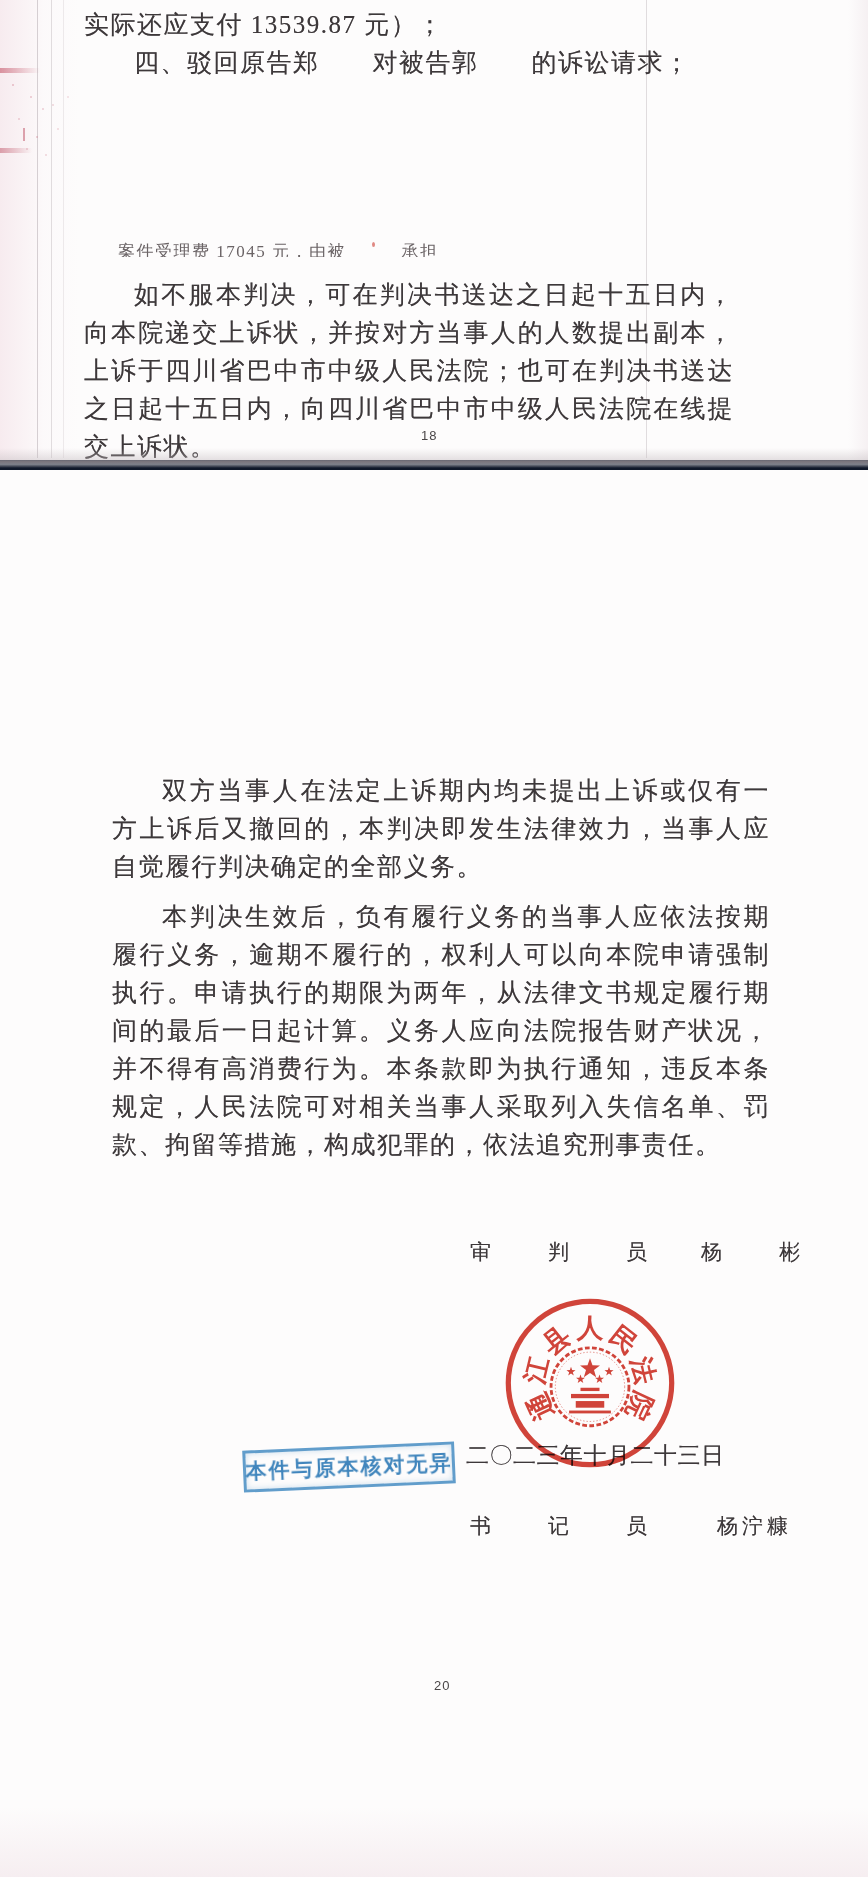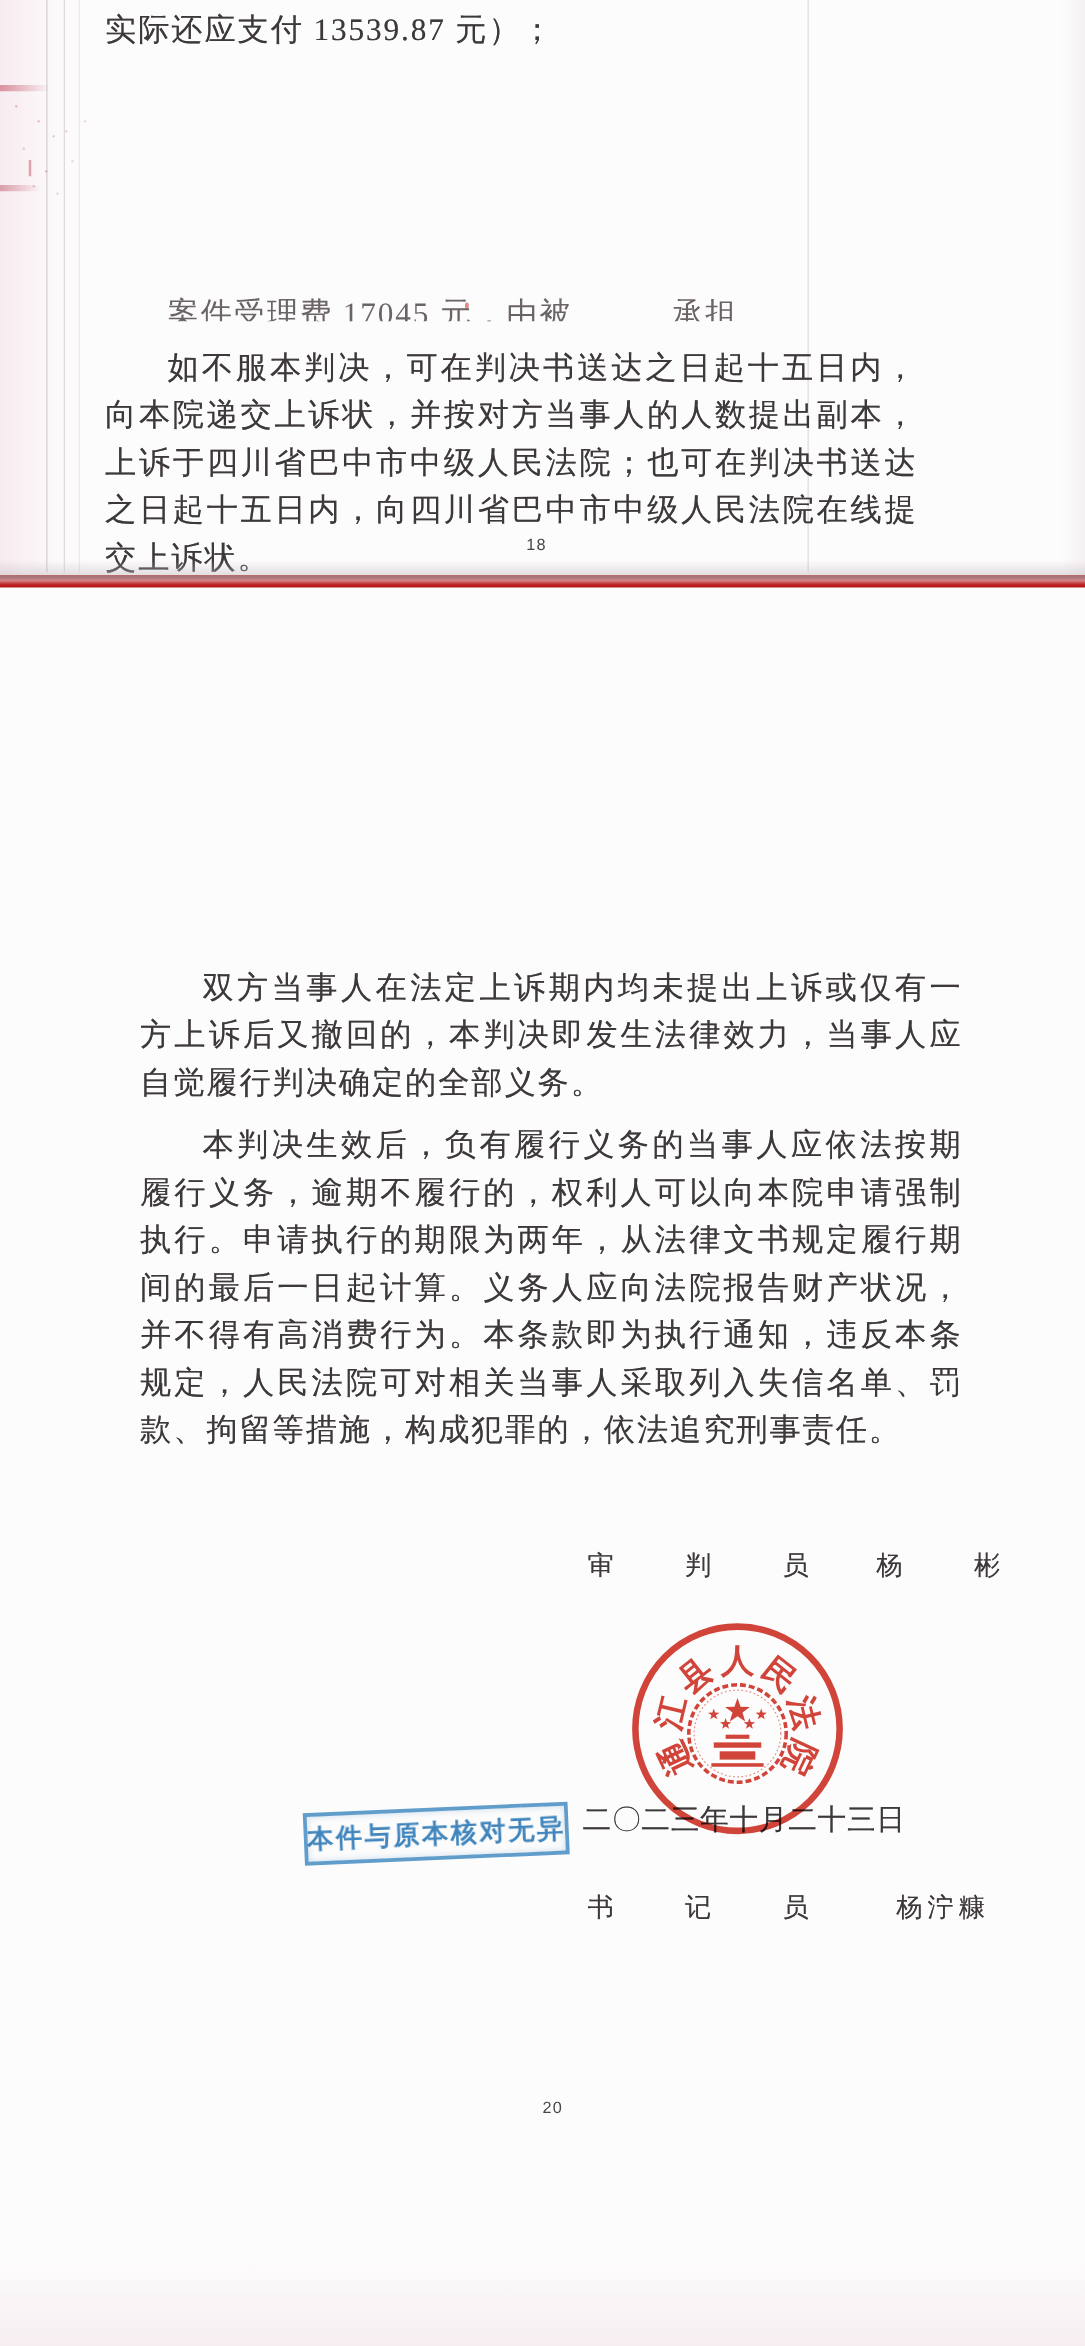--- a/index.html
+++ b/index.html
@@ -2,21 +2,21 @@
 <html><head>
 <meta charset="utf-8">
 <style>
   html,body{margin:0;padding:0;}
   body{
     width:868px;height:1877px;
     background:#fbf8f9;
     font-family:"Liberation Serif","DejaVu Serif",serif;
     overflow:hidden;
   }
-  .scan{position:relative;width:868px;height:1877px;background:#b91c1c;}
+  .scan{position:relative;width:868px;height:1877px;background:#0f172a;}
 
   
   .page{position:absolute;left:0;width:868px;background:#fdfcfc;}
   .page-1{top:0;height:460px;}
   .page-2{top:470px;height:1407px;}
 
   .page-gap{
     position:absolute;left:0;top:448px;width:868px;height:20px;
     background:linear-gradient(to bottom,
       rgba(235,228,231,0) 0%,
@@ -59,21 +59,21 @@
     position:absolute;margin:0;
     font-size:25px;line-height:38px;letter-spacing:1.5px;
     color:#3d383a;text-align:justify;
     text-shadow:0 0 0.5px rgba(61,56,58,0.55);
   }
   .indent{text-indent:2em;}
   .p1-text{left:84px;width:650px;}
   .p2-text{left:112px;width:658px;}
 
   .fee-clip{position:absolute;left:84px;top:236px;width:650px;height:21px;overflow:hidden;}
-  .fee-clip p{margin:0;font-size:25px;line-height:31px;letter-spacing:1.5px;
+  .fee-clip p{margin:0;font-size:17px;line-height:31px;letter-spacing:1.5px;
     color:#6b6466;text-indent:2em;filter:blur(0.5px);}
   .fee-red-dot{position:absolute;left:372px;top:242px;width:3px;height:5px;
     background:rgba(205,60,50,0.6);border-radius:50%;}
 
   .page-num{
     position:absolute;font-family:Liberation Sans, sans-serif;
     font-size:13px;color:#4a4647;letter-spacing:1px;
   }
 
   .sig-line{position:absolute;font-size:21px;color:#3d383a;white-space:nowrap;
@@ -115,20 +115,21 @@
     <div class="spine-line spine-b"></div>
     <div class="spine-line spine-c"></div>
     <div class="spine-line fold-right"></div>
     <div class="right-tint"></div>
     <div class="red-streak red-streak-1"></div>
     <div class="red-streak red-streak-2"></div>
     <div class="red-tick"></div>
     <div class="red-dots"></div>
 
     <p class="doc-text p1-text" style="top:6px">实际还应支付 13539.87 元）；</p>
+    <p class="doc-text p1-text indent" style="top:44px">四、驳回原告郑　　对被告郭　　的诉讼请求；</p>
 
     <div class="fee-clip">
       <p>案件受理费 17045 元，由被　　　承担</p>
     </div>
     <div class="fee-red-dot"></div>
 
     <p class="doc-text p1-text indent" style="top:276px">如不服本判决，可在判决书送达之日起十五日内，向本院递交上诉状，并按对方当事人的人数提出副本，上诉于四川省巴中市中级人民法院；也可在判决书送达之日起十五日内，向四川省巴中市中级人民法院在线提交上诉状。</p>
 
     <div class="page-num" style="left:421px;top:428px">18</div>
   </section>

